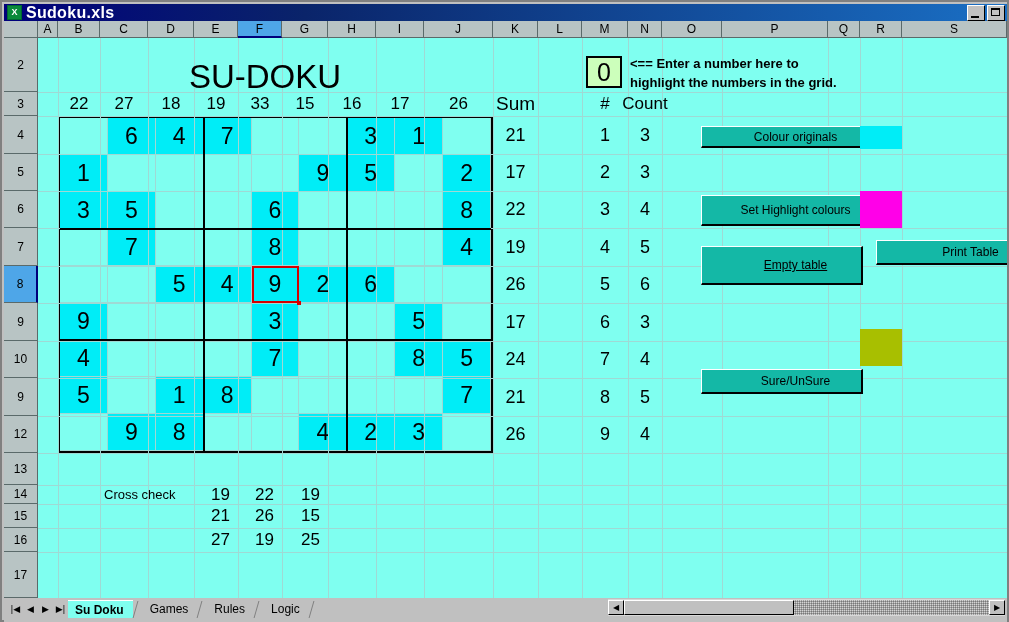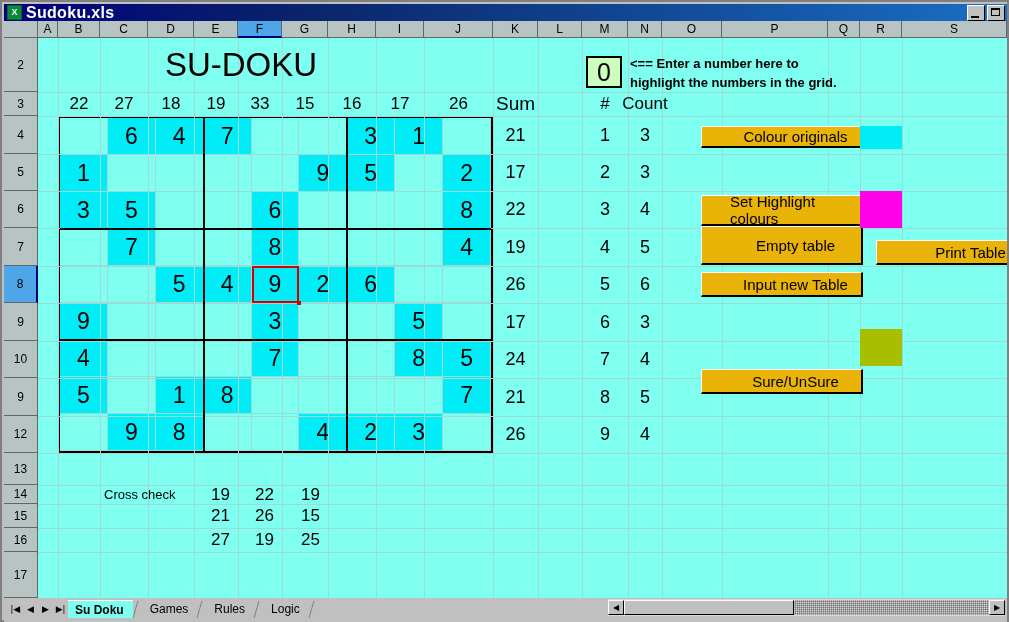--- a/index.html
+++ b/index.html
@@ -93,25 +93,25 @@
      font-family:"Liberation Sans",sans-serif;letter-spacing:0px;}
 
   
   #inputCell{position:absolute;background:#CCFFBB;border:2px solid #000;
      box-sizing:border-box;display:flex;align-items:center;justify-content:center;
      font-size:25px;color:#000;font-family:"Liberation Sans",sans-serif;}
   .instr{position:absolute;font-size:13px;font-weight:bold;color:#000;
      font-family:"Liberation Sans",sans-serif;white-space:nowrap;}
 
   
-  .xbtn{position:absolute;background:#eab308;
+  .xbtn{position:absolute;background:#14b8a6;
      border-top:1px solid #fff;border-left:1px solid #fff;
      border-right:2px solid #000;border-bottom:2px solid #000;
      box-sizing:border-box;display:flex;align-items:center;justify-content:center;
-     font-size:15px;color:#000;font-family:"Liberation Sans",sans-serif;cursor:default;padding-left:28px;}
+     font-size:12px;color:#000;font-family:"Liberation Sans",sans-serif;cursor:default;padding-left:28px;}
 
   .swatch{position:absolute;}
 
   
   #tabbar{position:absolute;left:2px;top:596px;width:1003px;height:22px;
           background:#c0c0c0;display:flex;align-items:center;}
   #navbtns{display:flex;align-items:center;margin-left:4px;flex:none;}
   .nav{width:15px;height:14px;background:#c0c0c0;display:flex;align-items:center;
        justify-content:center;font-size:9px;color:#000;flex:none;}
   .tab{height:17px;padding:0 9px 0 7px;display:flex;align-items:center;
@@ -306,21 +306,21 @@
         <div class="hline" style="top: 228px;"></div>
         <div class="hline" style="top: 265px;"></div>
         <div class="hline" style="top: 303px;"></div>
         <div class="hline" style="top: 340px;"></div>
         <div class="hline" style="top: 378px;"></div>
         <div class="hline" style="top: 415px;"></div>
         <div class="hline" style="top: 447px;"></div>
         <div class="hline" style="top: 466px;"></div>
         <div class="hline" style="top: 490px;"></div>
         <div class="hline" style="top: 514px;"></div>
-        <div id="sudokuTitle" style="left: 20px; top: 0px; width: 366px; height: 54px; display: flex; align-items: center; justify-content: center;">SU-DOKU</div>
+        <div id="sudokuTitle" style="left: 20px; top: 12px; width: 366px; height: 54px; display: flex; align-items: center; justify-content: center; padding-left: 24px;">SU-DOKU</div>
         <div class="cellText" style="left: 20px; top: 54px; width: 42px; height: 24px; font-size: 17px; justify-content: center; box-sizing: border-box;">22</div>
         <div class="cellText" style="left: 62px; top: 54px; width: 48px; height: 24px; font-size: 17px; justify-content: center; box-sizing: border-box;">27</div>
         <div class="cellText" style="left: 110px; top: 54px; width: 46px; height: 24px; font-size: 17px; justify-content: center; box-sizing: border-box;">18</div>
         <div class="cellText" style="left: 156px; top: 54px; width: 44px; height: 24px; font-size: 17px; justify-content: center; box-sizing: border-box;">19</div>
         <div class="cellText" style="left: 200px; top: 54px; width: 44px; height: 24px; font-size: 17px; justify-content: center; box-sizing: border-box;">33</div>
         <div class="cellText" style="left: 244px; top: 54px; width: 46px; height: 24px; font-size: 17px; justify-content: center; box-sizing: border-box;">15</div>
         <div class="cellText" style="left: 290px; top: 54px; width: 48px; height: 24px; font-size: 17px; justify-content: center; box-sizing: border-box;">16</div>
         <div class="cellText" style="left: 338px; top: 54px; width: 48px; height: 24px; font-size: 17px; justify-content: center; box-sizing: border-box;">17</div>
         <div class="cellText" style="left: 386px; top: 54px; width: 69px; height: 24px; font-size: 17px; justify-content: center; box-sizing: border-box;">26</div>
         <div class="cellText" style="left: 455px; top: 54px; width: 45px; height: 24px; font-size: 19px; justify-content: center; box-sizing: border-box;">Sum</div>
@@ -361,23 +361,22 @@
         <div class="cellText" style="left: 200px; top: 466px; width: 44px; height: 24px; font-size: 17px; justify-content: flex-end; padding-right: 8px; box-sizing: border-box;">26</div>
         <div class="cellText" style="left: 244px; top: 466px; width: 46px; height: 24px; font-size: 17px; justify-content: flex-end; padding-right: 8px; box-sizing: border-box;">15</div>
         <div class="cellText" style="left: 156px; top: 490px; width: 44px; height: 24px; font-size: 17px; justify-content: flex-end; padding-right: 8px; box-sizing: border-box;">27</div>
         <div class="cellText" style="left: 200px; top: 490px; width: 44px; height: 24px; font-size: 17px; justify-content: flex-end; padding-right: 8px; box-sizing: border-box;">19</div>
         <div class="cellText" style="left: 244px; top: 490px; width: 46px; height: 24px; font-size: 17px; justify-content: flex-end; padding-right: 8px; box-sizing: border-box;">25</div>
         <div id="inputCell" style="left: 548px; top: 18px; width: 36px; height: 32px;">0</div>
         <div class="instr" style="left: 592px; top: 37px;">highlight the numbers in the grid.</div>
         <div class="instr" style="left: 592px; top: 18px;">&lt;== Enter a number here to</div>
         <div class="xbtn" style="left: 663px; top: 88px; width: 162px; height: 22px;">Colour originals</div>
         <div class="xbtn" style="left: 663px; top: 157px; width: 162px; height: 31px;">Set Highlight colours</div>
-        <div class="xbtn" style="left: 663px; top: 188px; width: 162px; height: 39px;">Empty table</div>
+        <div class="xbtn" style="left: 663px; top: 208px; width: 162px; height: 39px; text-decoration: underline;">Empty table</div>
         <div class="xbtn" style="left: 838px; top: 202px; width: 162px; height: 25px;">Print Table</div>
-        <div class="xbtn" style="left: 663px; top: 234px; width: 162px; height: 25px;">Input new Table</div>
         <div class="xbtn" style="left: 663px; top: 331px; width: 162px; height: 25px;">Sure/UnSure</div>
         <div class="swatch" style="left: 822px; top: 88px; width: 42px; height: 23px; background: rgb(0, 237, 247);"></div>
         <div class="swatch" style="left: 822px; top: 153px; width: 42px; height: 37px; background: rgb(255, 0, 232);"></div>
         <div class="swatch" style="left: 822px; top: 291px; width: 42px; height: 37px; background: rgb(168, 191, 0);"></div>
       </div>
   </div>
 
   <div id="tabbar">
     <div id="navbtns">
         <div class="nav">|◀</div>

